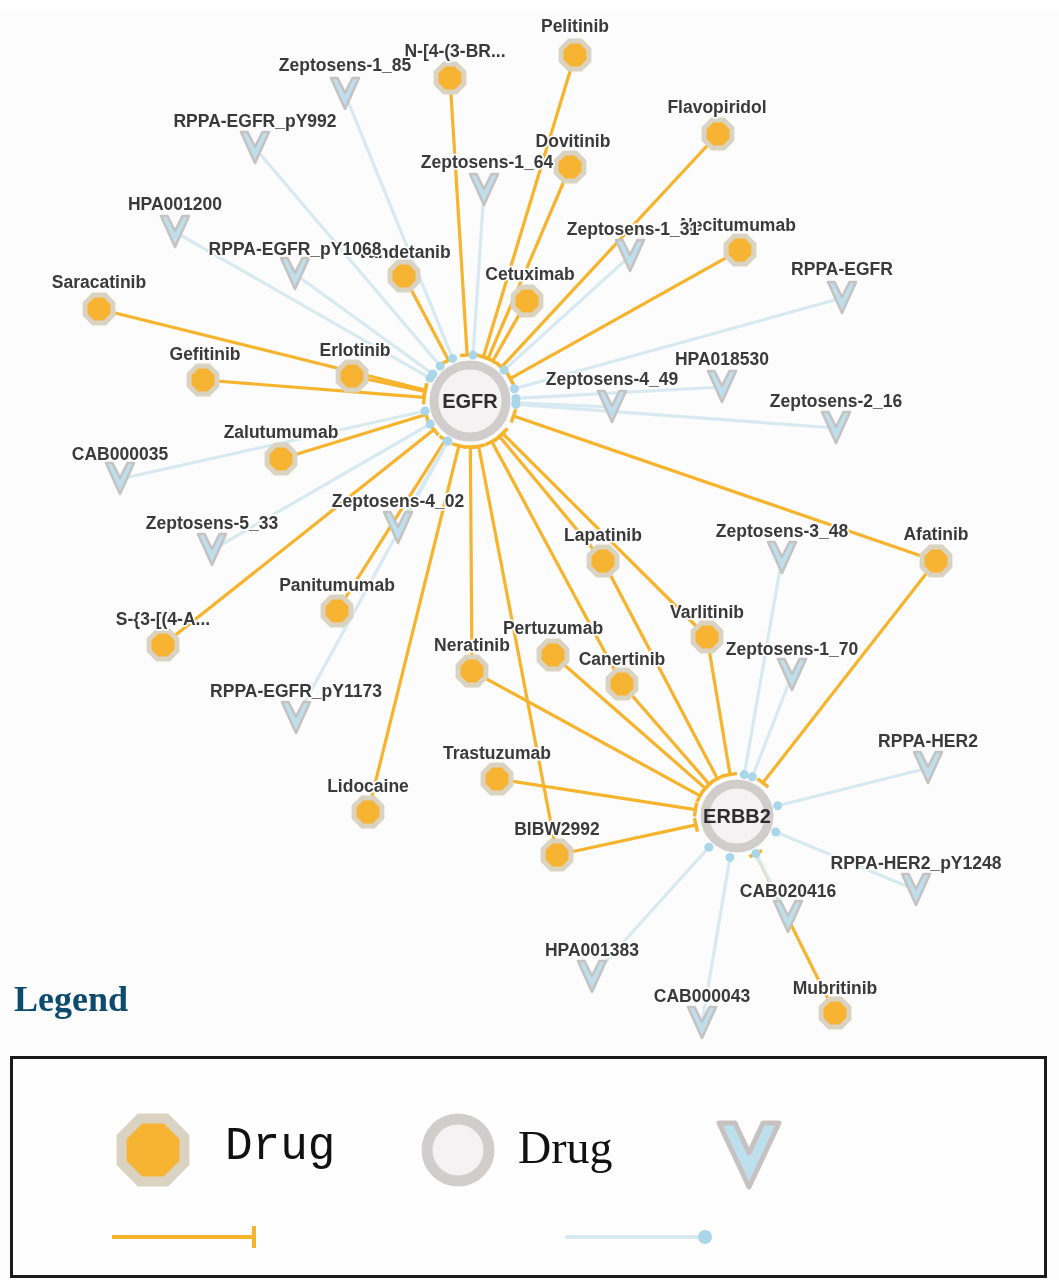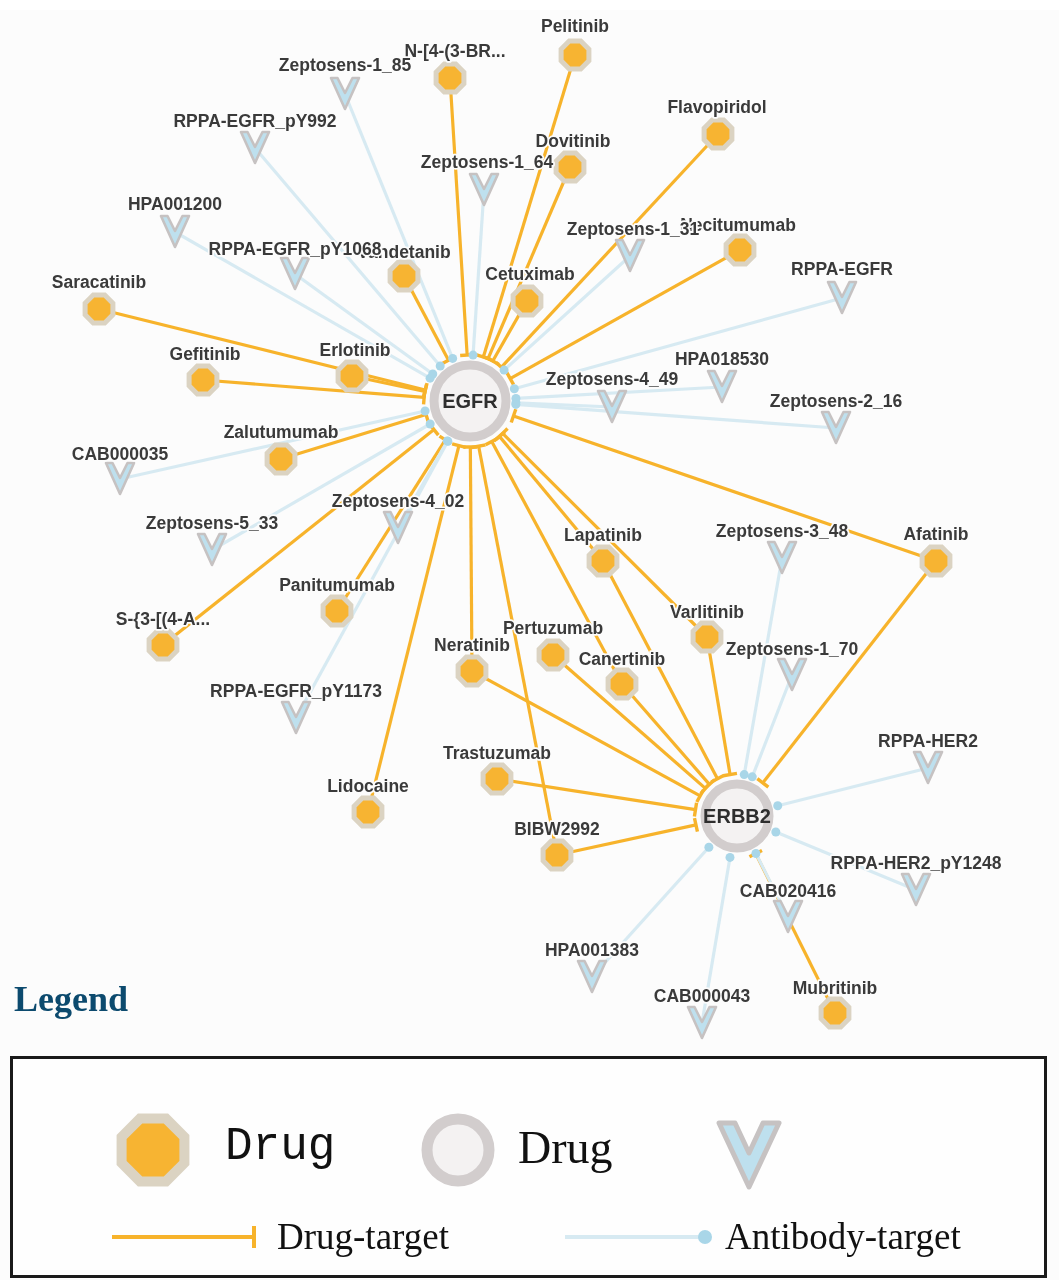--- a/index.html
+++ b/index.html
@@ -245,22 +245,20 @@
     <div class="l1 lb-gene">Drug</div>
 
     <svg class="ic-ab" width="76" height="82">
       <path d="M 8,12 L 38,76 L 68,12 L 52,12 L 38,42 L 24,12 Z" stroke="#C6C2C2" stroke-width="5" stroke-linejoin="round" fill="#BEE0EE"></path>
     </svg>
 
     <svg class="ic-edge-drug" width="170" height="32">
       <line x1="4" y1="16" x2="146" y2="16" stroke-width="4" stroke="#F7B32B"></line>
       <line x1="146" y1="5" x2="146" y2="27" stroke-width="4" stroke="#F7B32B"></line>
     </svg>
-    <div class="l2 lb-edge-drug">Drug-target</div>
 
     <svg class="ic-edge-ab" width="160" height="32">
       <line x1="4" y1="16" x2="138" y2="16" stroke-width="4" stroke="#D7EAF2"></line>
       <circle cx="144" cy="16" r="7" fill="#A9D6E8"></circle>
     </svg>
-    <div class="l2 lb-edge-ab">Antibody-target</div>
 
   </div>
 </div>
 
 </body></html>

